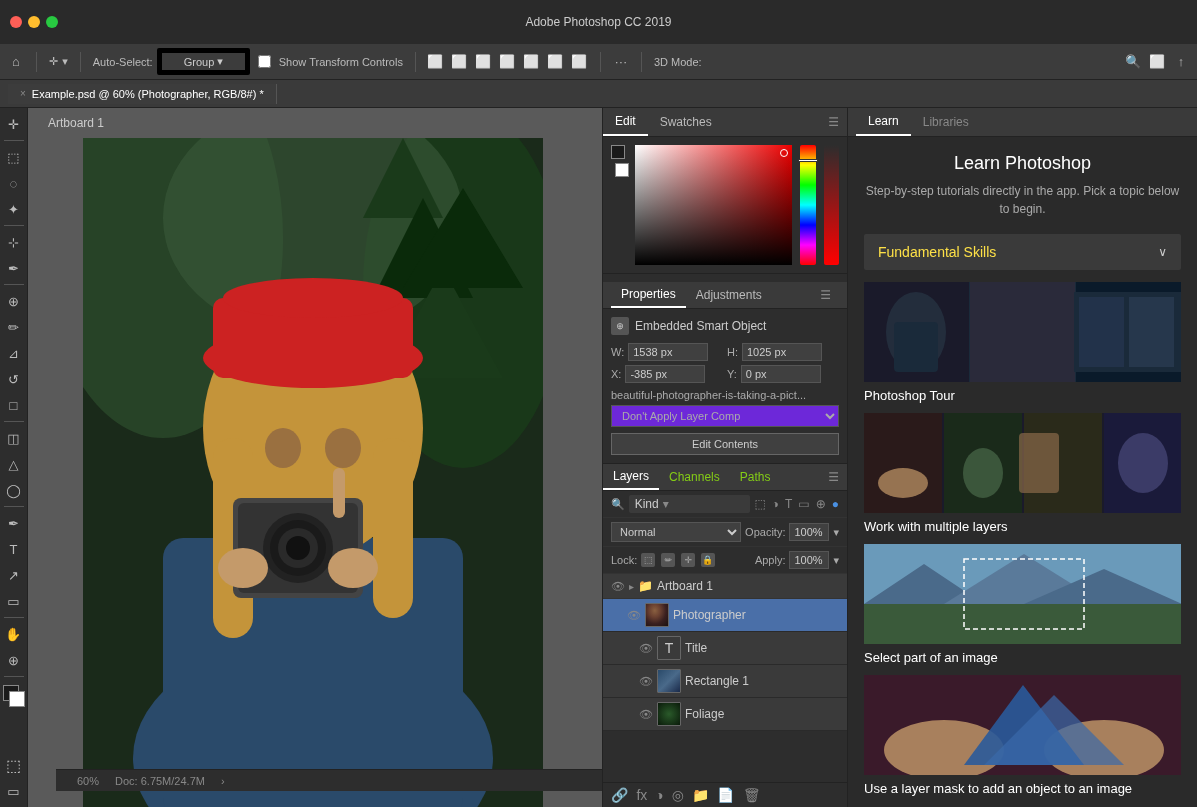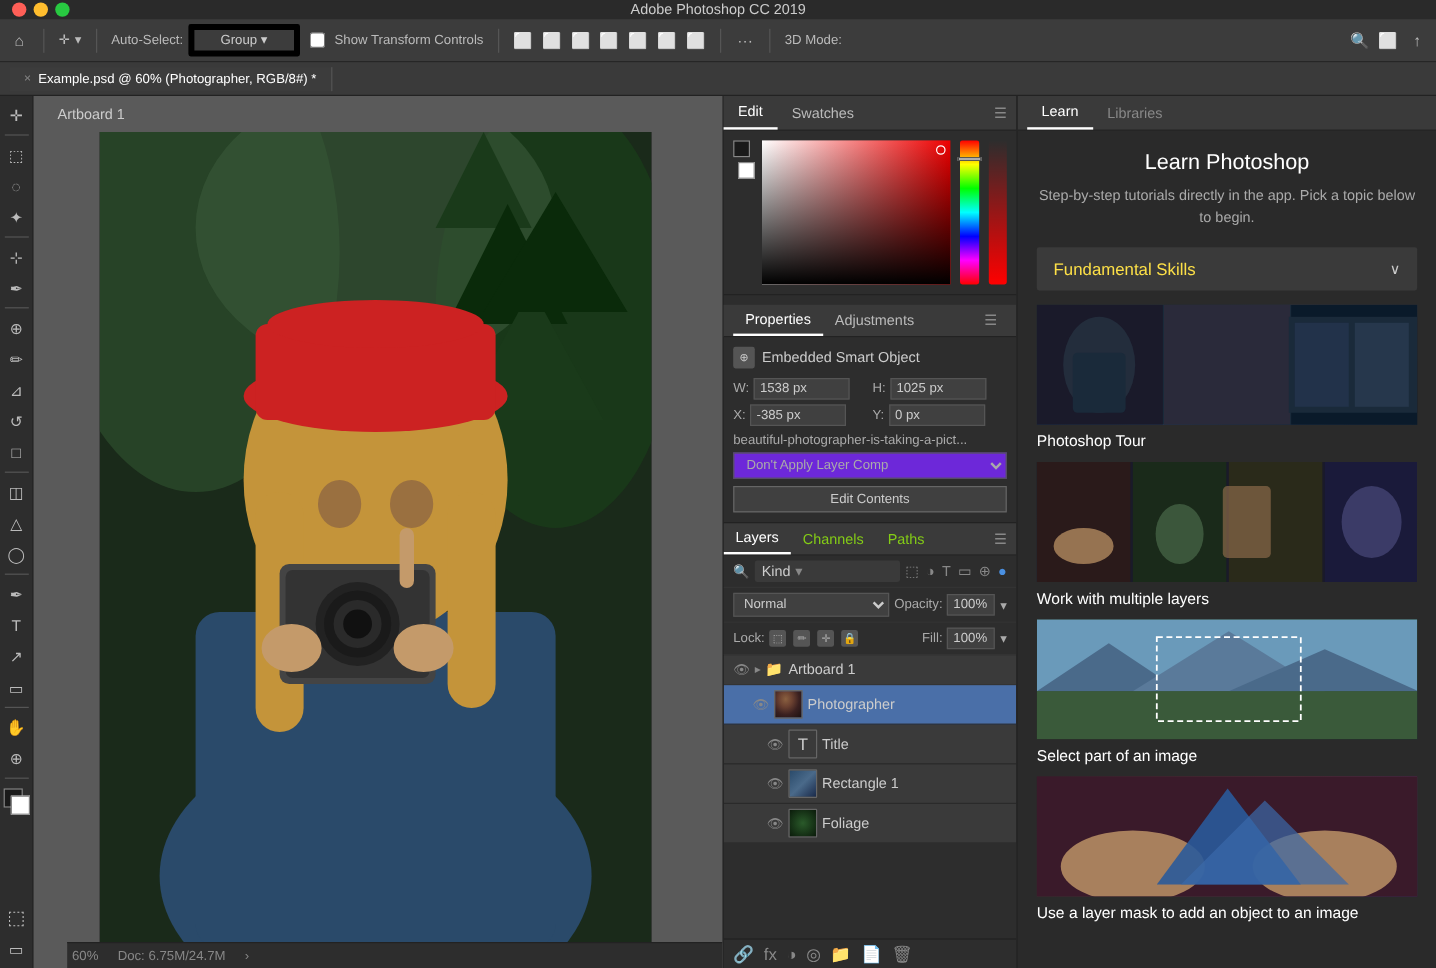--- a/index.html
+++ b/index.html
@@ -1,19 +1,19 @@
 <!DOCTYPE html>
 <html><head>
   <meta charset="utf-8">
   <style>
     * { margin: 0; padding: 0; box-sizing: border-box; }
     body { width: 1197px; height: 807px; background: #3c3c3c; font-family: -apple-system, 'Helvetica Neue', Arial, sans-serif; font-size: 12px; color: #ccc; overflow: hidden; }
 
     
-    .titlebar { height: 16px; background: #2a2a2a; display: flex; align-items: center; justify-content: center; position: relative; }
+    .titlebar { height: 44px; background: #2a2a2a; display: flex; align-items: center; justify-content: center; position: relative; }
     .titlebar-dots { position: absolute; left: 10px; display: flex; gap: 6px; }
     .dot { width: 12px; height: 12px; border-radius: 50%; }
     .dot-red { background: #ff5f57; }
     .dot-yellow { background: #ffbd2e; }
     .dot-green { background: #28c941; }
     .titlebar-title { font-size: 12px; color: #ccc; }
 
     
     .toolbar { height: 36px; background: #3c3c3c; border-bottom: 1px solid #222; display: flex; align-items: center; padding: 0 8px; gap: 8px; }
     .toolbar-item { display: flex; align-items: center; gap: 4px; color: #bbb; font-size: 11px; }
@@ -282,21 +282,21 @@
             <circle cx="215" cy="410" r="12" fill="#111"></circle>
 
             <ellipse cx="160" cy="430" rx="25" ry="20" fill="#c49a6a"></ellipse>
             <ellipse cx="270" cy="430" rx="25" ry="20" fill="#c49a6a"></ellipse>
 
             <rect x="250" y="330" width="12" height="50" rx="6" fill="#c49a6a"></rect>
           </svg>
         </div>
       </div>
 
-      <div style="position:absolute; bottom:0; left:28px; right:0; height:22px; background:#2d2d2d; border-top:1px solid #222; display:flex; align-items:center; padding:0 4px; font-size:11px; color:#888; gap:16px;">
+      <div style="position:absolute; bottom:16px; left:28px; right:0; height:22px; background:#2d2d2d; border-top:1px solid #222; display:flex; align-items:center; padding:0 21px; font-size:11px; color:#888; gap:16px;">
         <span>60%</span>
         <span>Doc: 6.75M/24.7M</span>
         <span>›</span>
       </div>
     </div>
 
     <div class="right-panels" style="width:245px;">
 
       <div class="color-panel">
         <div class="panel-tabs">
@@ -389,21 +389,21 @@
         </div>
         <div class="lock-row">
           <span>Lock:</span>
           <div class="lock-icons">
             <div class="lock-icon">⬚</div>
             <div class="lock-icon">✏</div>
             <div class="lock-icon">✛</div>
             <div class="lock-icon">🔒</div>
           </div>
           <div class="fill-row">
-            <span>Fill:</span>
+            <span>Apply:</span>
             <input class="fill-input" type="text" value="100%" style="">
             <span>▾</span>
           </div>
         </div>
         <div class="layers-list">
 
           <div class="layer-group">
             <div class="layer-group-header">
               <span class="layer-eye">👁</span>
               <span class="layer-arrow">▸</span>

